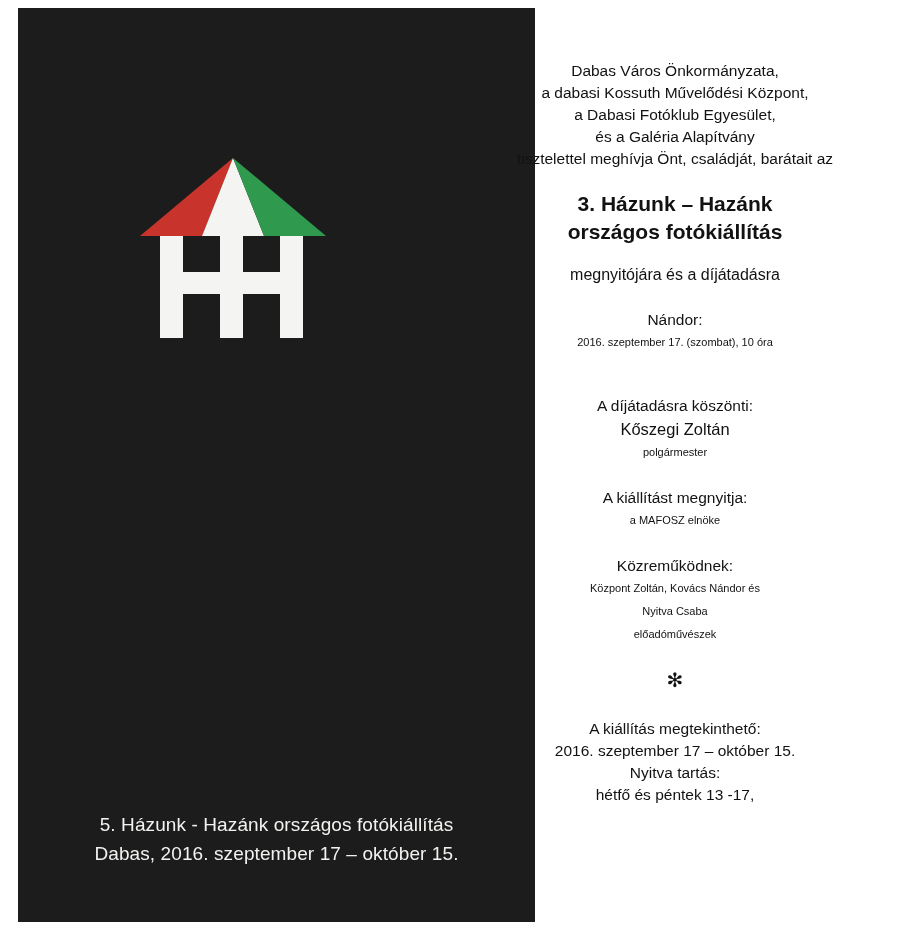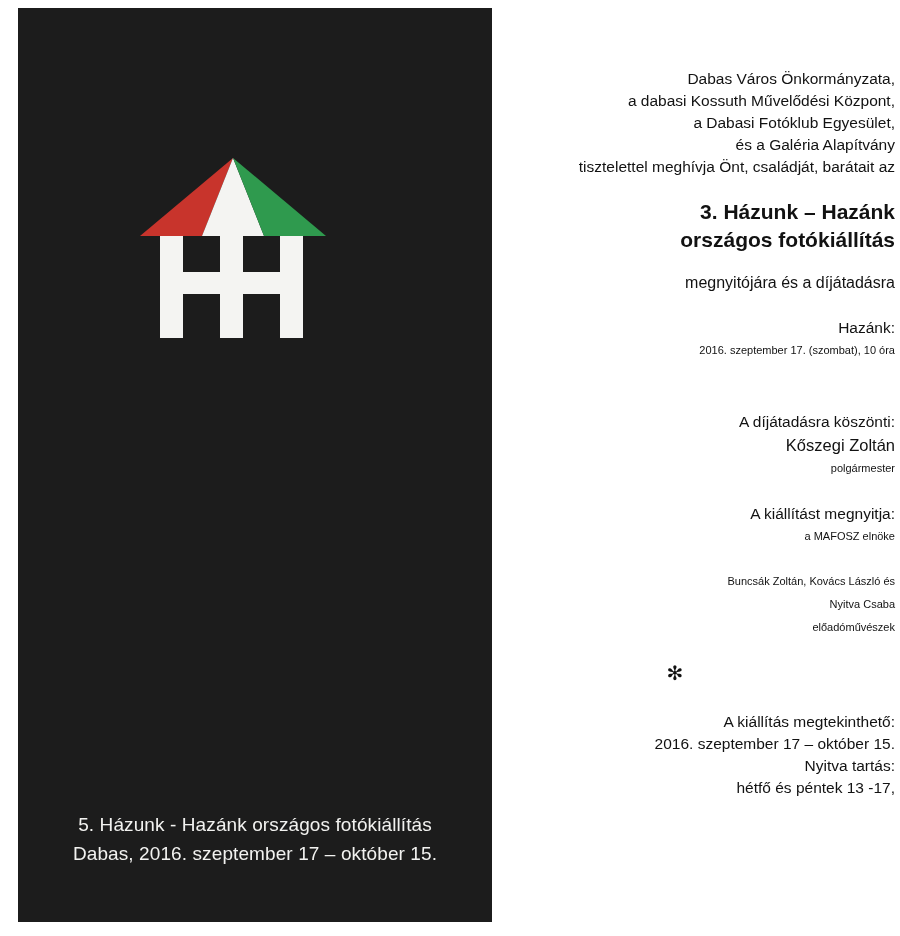--- a/index.html
+++ b/index.html
@@ -19,21 +19,21 @@
     width: 900px;
     height: 936px;
     background: #ffffff;
   }
 
   
   .left-panel {
     position: absolute;
     left: 18px;
     top: 8px;
-    width: 474px;
+    width: 517px;
     height: 914px;
     background: #1c1c1c;
     overflow: hidden;
   }
 
   .logo-wrap {
     position: absolute;
     left: 0;
     top: 150px;
     width: 430px;
@@ -113,21 +113,21 @@
 
   
   .right-panel {
     position: absolute;
     left: 455px;
     top: 60px;
     width: 440px;
     text-align: center;
     color: #121212;
   }
-  .blk { margin: 8px 0 0 0; text-align: right; }
+  .blk { margin: 0 0 0 0; }
   .line { line-height: 22px; font-size: 15.5px; }
   .intro { margin-bottom: 20px; }
   .title {
     font-size: 21px;
     font-weight: bold;
     line-height: 28px;
     margin-bottom: 18px;
   }
   .subtitle { font-size: 16px; line-height: 22px; margin-bottom: 22px; }
   .group { margin-bottom: 22px; }
@@ -184,40 +184,41 @@
     </div>
 
     <div class="blk title">
       <div>3. Házunk – Hazánk</div>
       <div>országos fotókiállítás</div>
     </div>
 
     <div class="blk subtitle">megnyitójára és a díjátadásra</div>
 
     <div class="blk group">
-      <div class="hdr">Hazánk:</div>
+      <div class="hdr">Nándor:</div>
       <div class="val">2016. szeptember 17. (szombat), 10 óra</div>
     </div>
 
 
     <div class="gap-lg"></div>
 
     <div class="blk group">
       <div class="hdr">A díjátadásra köszönti:</div>
       <div class="bold">Kőszegi Zoltán</div>
       <div class="val">polgármester</div>
     </div>
 
     <div class="blk group">
       <div class="hdr">A kiállítást megnyitja:</div>
       <div class="val">a MAFOSZ elnöke</div>
     </div>
 
     <div class="blk group">
-      <div class="val">Buncsák Zoltán, Kovács László és</div>
+      <div class="hdr">Közreműködnek:</div>
+      <div class="val">Központ Zoltán, Kovács Nándor és</div>
       <div class="val">Nyitva Csaba</div>
       <div class="val">előadóművészek</div>
     </div>
 
     <div class="star">✻</div>
 
     <div class="blk footer">
       <div class="line">A kiállítás megtekinthető:</div>
       <div class="line">2016. szeptember 17 – október 15.</div>
       <div class="line">Nyitva tartás:</div>

